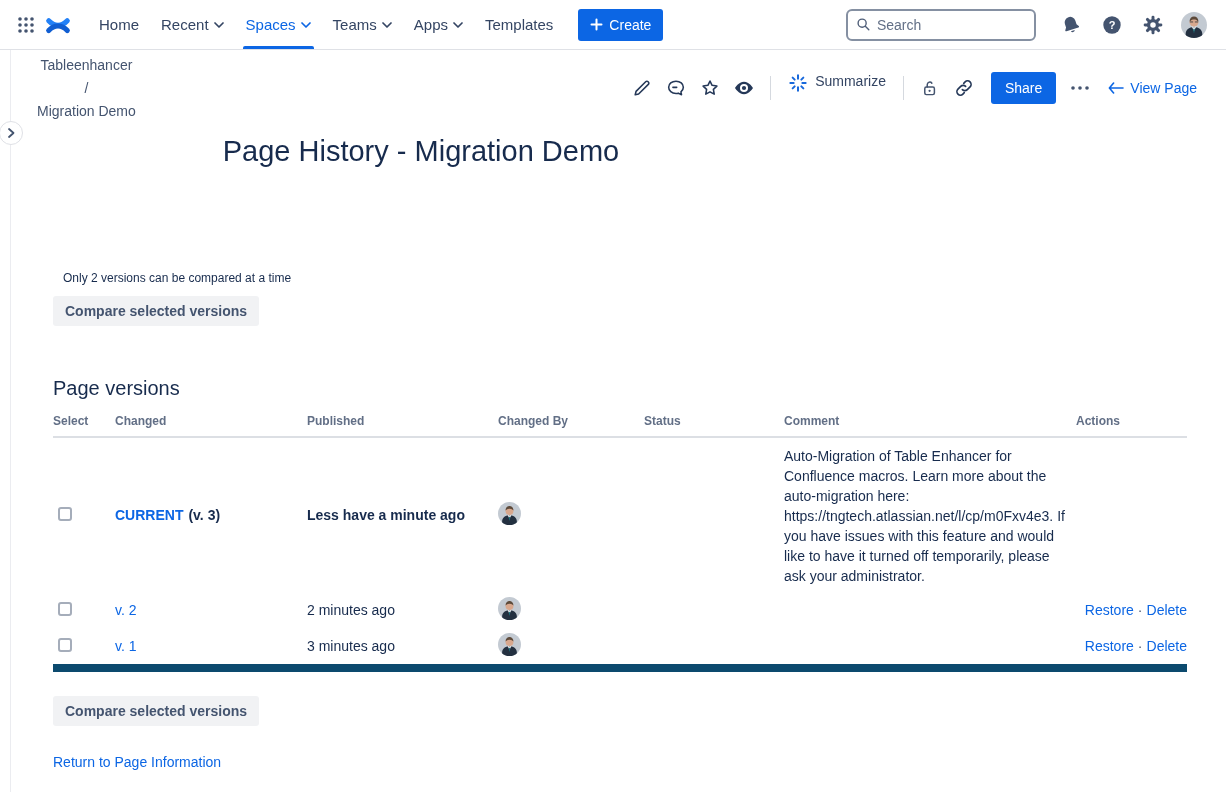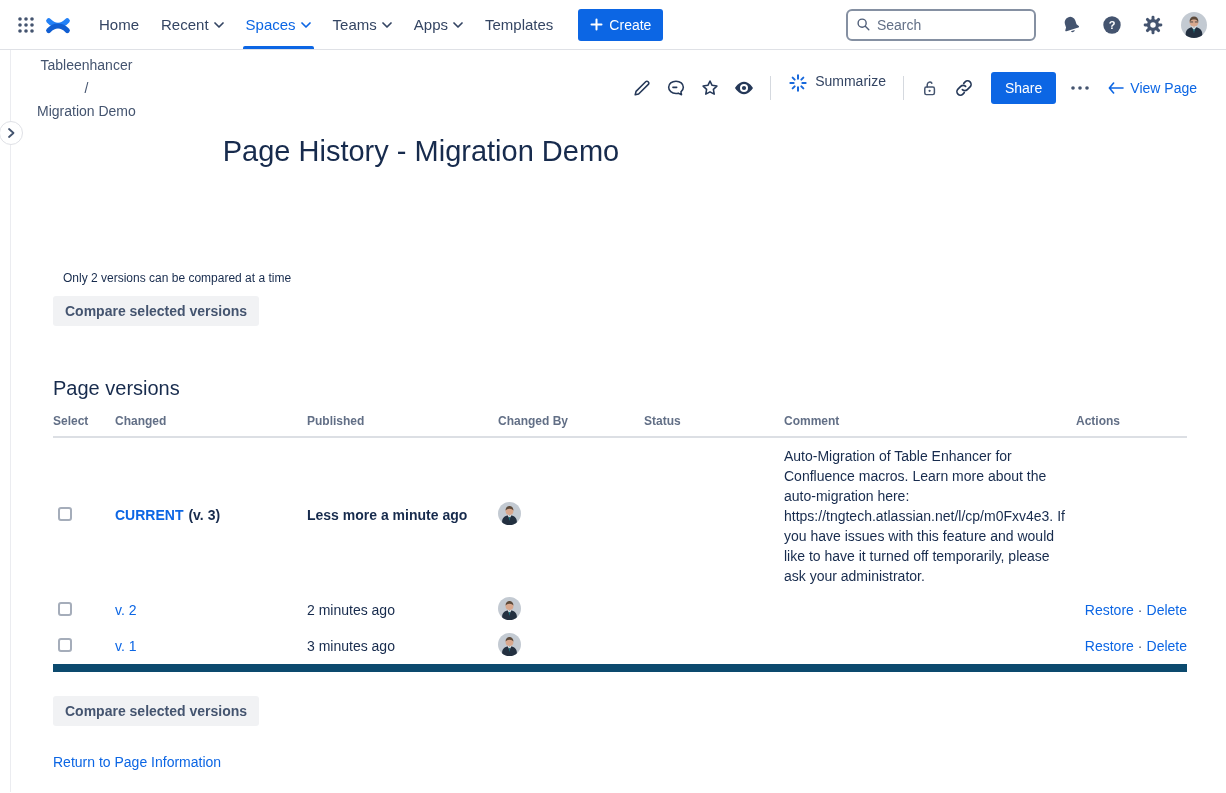--- a/index.html
+++ b/index.html
@@ -291,21 +291,21 @@
         <div>Status</div>
         <div>Comment</div>
         <div>Actions</div>
       </div>
 
       <div class="row trow row-current">
         <div class="cell-select"><span class="checkbox"></span></div>
         <div>
           <a class="ver-link">CURRENT</a><span class="ver-suffix">(v. 3)</span>
         </div>
-        <div class="cell-published">Less more a minute ago</div>
+        <div class="cell-published">Less have a minute ago</div>
         <div>
           <span class="avatar" style="width:23px;height:23px;display:inline-block;">
             <svg width="23" height="23" viewBox="0 0 24 24">
               <rect width="24" height="24" fill="#C3CAD2"></rect>
               <circle cx="12" cy="9.4" r="4.1" fill="#D8A88E"></circle>
               <path d="M7.9 8.8c0-2.9 1.8-4.6 4.1-4.6s4.1 1.7 4.1 4.6l-.9-.6c-.8-.8-1.9-1.2-3.2-1.2s-2.4.4-3.2 1.2z" fill="#5D4A3A"></path>
               <path d="M12 13.8c-4.7 0-7.7 2.7-7.7 6.6V24h15.4v-3.6c0-3.9-3-6.6-7.7-6.6z" fill="#233040"></path>
               <path d="M12 14.2l-2.2-1 2.2 4.4 2.2-4.4z" fill="#F2F4F6"></path>
               <path d="M12 15l-.8 1.4.8 3.4.8-3.4z" fill="#1D6E78"></path>
             </svg>

